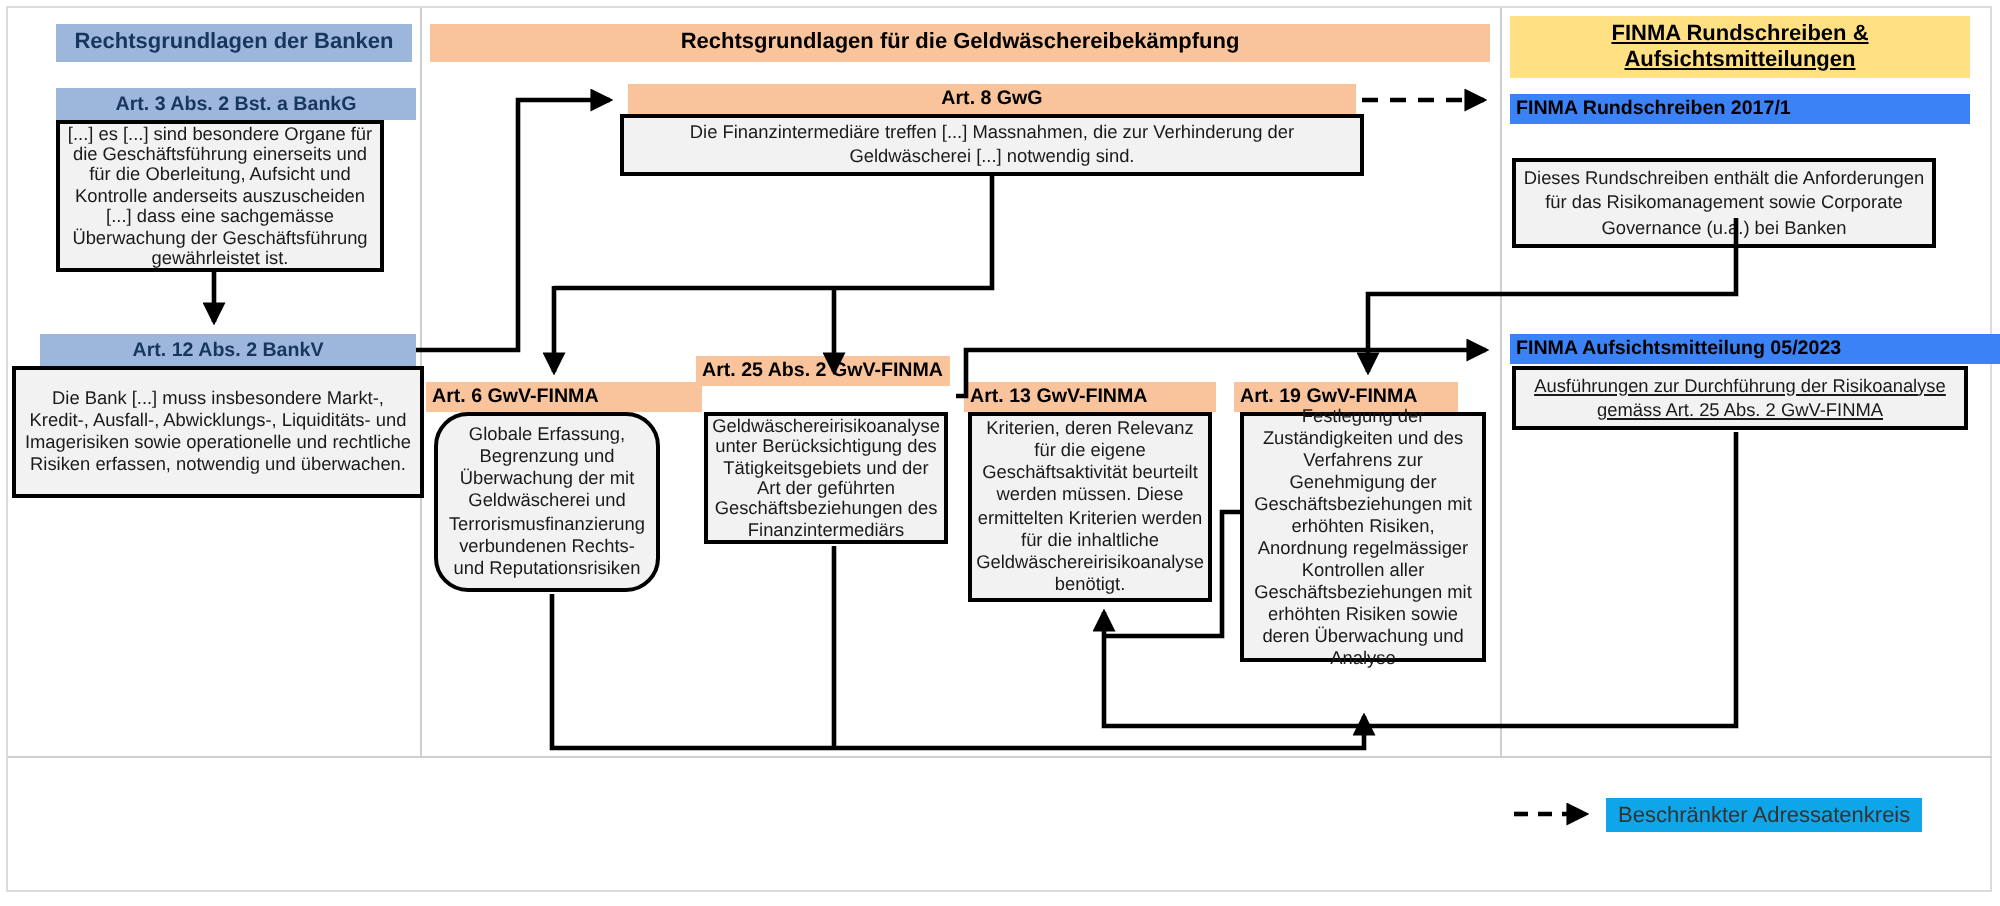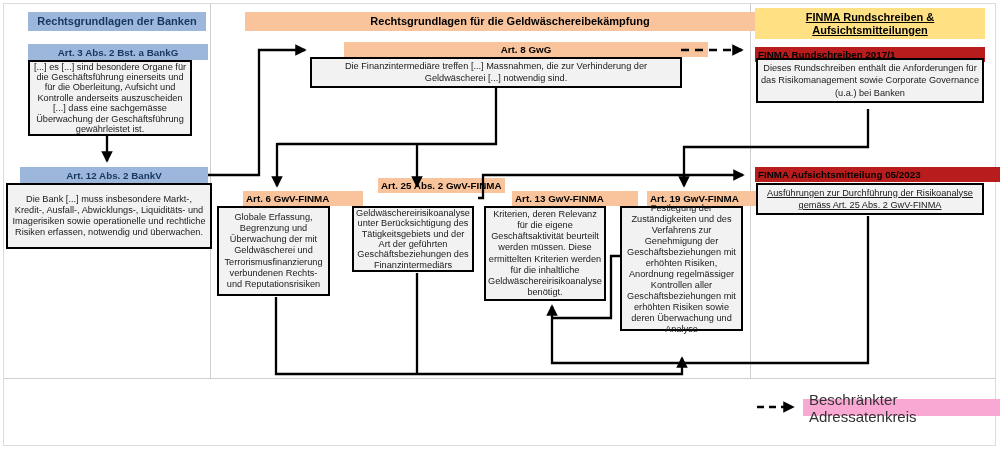--- a/index.html
+++ b/index.html
@@ -7,35 +7,35 @@
        font-family:"Liberation Sans","DejaVu Sans",sans-serif;overflow:hidden;}
   .abs{position:absolute;box-sizing:border-box;}
   .frame{left:3px;top:3px;width:993px;height:443px;border:1px solid #dcdcdc;}
   .vsep{width:1px;background:#cfcfcf;top:4px;height:374px;}
   .hsep{height:1px;background:#cfcfcf;left:4px;width:992px;top:378px;}
 
   .colhdr{display:flex;align-items:center;justify-content:center;text-align:center;
           font-weight:bold;font-size:11px;line-height:12.5px;color:#17365D;}
   .colhdr.orange,.colhdr.yellow{color:#000;}
   .blue{background:#9DB7DC;}
-  .orange{background:#F9C49C;margin-left:30px;}
+  .orange{background:#F9C49C;}
   .yellow{background:#FFE183;text-decoration:underline;}
-  .yellowsub{background:#b91c1c;}
+  .yellowsub{background:#3b82f6;}
 
   .subhdr{font-weight:bold;font-size:9.8px;display:flex;align-items:center;}
   .subhdr.center{justify-content:center;text-align:center;}
   .subhdr.left{justify-content:flex-start;padding-left:3px;}
   .subhdr.blue{color:#17365D;justify-content:center;text-align:right;}
 
   .bx{background:#F2F2F2;border:2px solid #000;display:flex;align-items:center;
       justify-content:center;text-align:center;font-size:9.2px;line-height:11.2px;
       color:#1a1a1a;padding:1px 2px;}
 
   svg.connectors{position:absolute;left:0;top:0;pointer-events:none;}
-  .legend-label{font-size:15px;color:#333;background:#f9a8d4;padding:1px 6px;
+  .legend-label{font-size:11px;color:#333;background:#0ea5e9;padding:1px 6px;
       display:flex;align-items:center;}
 </style>
 </head>
 <body>
 
 <div class="abs frame"></div>
 <div class="abs vsep" style="left:210px;"></div>
 <div class="abs vsep" style="left:750px;"></div>
 <div class="abs hsep"></div>
 
@@ -45,34 +45,34 @@
 
 <div class="abs subhdr blue" style="left:28px;top:44px;width:180px;height:16px;">Art. 3 Abs. 2 Bst. a BankG</div>
 <div class="abs bx" style="left:28px;top:60px;width:164px;height:76px;line-height:10.4px;">[...] es [...] sind besondere Organe für die Geschäftsführung einerseits und für die Oberleitung, Aufsicht und Kontrolle anderseits auszuscheiden [...] dass eine sachgemässe Überwachung der Geschäftsführung gewährleistet ist.</div>
 
 <div class="abs subhdr blue" style="left:20px;top:167px;width:188px;height:16px;">Art. 12 Abs. 2 BankV</div>
 <div class="abs bx" style="left:6px;top:183px;width:206px;height:66px;">Die Bank [...] muss insbesondere Markt-, Kredit-, Ausfall-, Abwicklungs-, Liquiditäts- und Imagerisiken sowie operationelle und rechtliche Risiken erfassen, notwendig und überwachen.</div>
 
 <div class="abs subhdr center orange" style="left:314px;top:42px;width:364px;height:15px;">Art. 8 GwG</div>
 <div class="abs bx" style="left:310px;top:57px;width:372px;height:31px;">Die Finanzintermediäre treffen [...] Massnahmen, die zur Verhinderung der Geldwäscherei [...] notwendig sind.</div>
 
-<div class="abs subhdr left orange" style="left:213px;top:191px;width:120px;height:15px;">Art. 6 GwV-FINMA</div>
-<div class="abs bx" style="left:217px;top:206px;width:113px;height:90px;">Globale Erfassung, Begrenzung und Überwachung der mit Geldwäscherei und Terrorismusfinanzierung verbundenen Rechts- und Reputationsrisiken</div>
+<div class="abs subhdr left orange" style="left:213px;top:191px;width:138px;height:15px;">Art. 6 GwV-FINMA</div>
+<div class="abs bx" style="left:217px;top:206px;width:113px;height:90px;border-radius:17px;">Globale Erfassung, Begrenzung und Überwachung der mit Geldwäscherei und Terrorismusfinanzierung verbundenen Rechts- und Reputationsrisiken</div>
 
 <div class="abs subhdr left orange" style="left:348px;top:178px;width:127px;height:15px;">Art. 25 Abs. 2 GwV-FINMA</div>
 <div class="abs bx" style="left:352px;top:206px;width:122px;height:66px;line-height:10.4px;">Geldwäschereirisikoanalyse unter Berücksichtigung des Tätigkeitsgebiets und der Art der geführten Geschäftsbeziehungen des Finanzintermediärs</div>
 
 <div class="abs subhdr left orange" style="left:482px;top:191px;width:126px;height:15px;">Art. 13 GwV-FINMA</div>
 <div class="abs bx" style="left:484px;top:206px;width:122px;height:95px;">Kriterien, deren Relevanz für die eigene Geschäftsaktivität beurteilt werden müssen. Diese ermittelten Kriterien werden für die inhaltliche Geldwäschereirisikoanalyse benötigt.</div>
 
 <div class="abs subhdr left orange" style="left:617px;top:191px;width:112px;height:15px;">Art. 19 GwV-FINMA</div>
 <div class="abs bx" style="left:620px;top:206px;width:123px;height:125px;line-height:11px;">Festlegung der Zuständigkeiten und des Verfahrens zur Genehmigung der Geschäftsbeziehungen mit erhöhten Risiken, Anordnung regelmässiger Kontrollen aller Geschäftsbeziehungen mit erhöhten Risiken sowie deren Überwachung und Analyse</div>
 
 <div class="abs subhdr left yellowsub" style="left:755px;top:47px;width:230px;height:15px;">FINMA Rundschreiben 2017/1</div>
-<div class="abs bx" style="left:756px;top:58px;width:228px;height:45px;line-height:12.4px;">Dieses Rundschreiben enthält die Anforderungen für das Risikomanagement sowie Corporate Governance (u.a.) bei Banken</div>
+<div class="abs bx" style="left:756px;top:79px;width:212px;height:45px;line-height:12.4px;">Dieses Rundschreiben enthält die Anforderungen für das Risikomanagement sowie Corporate Governance (u.a.) bei Banken</div>
 
 <div class="abs subhdr left yellowsub" style="left:755px;top:167px;width:258px;height:15px;">FINMA Aufsichtsmitteilung 05/2023</div>
 <div class="abs bx" style="left:756px;top:183px;width:228px;height:32px;line-height:12.4px;text-decoration:underline;">Ausführungen zur Durchführung der Risikoanalyse gemäss Art. 25 Abs. 2 GwV-FINMA</div>
 
 <svg class="connectors" width="1000" height="453" viewBox="0 0 1000 453">
   <defs>
     <marker id="arr" viewBox="0 0 10 10" refX="8.5" refY="5" markerWidth="5" markerHeight="5" orient="auto-start-reverse">
       <path d="M0,0 L10,5 L0,10 z" fill="#000"></path>
     </marker>
   </defs>

